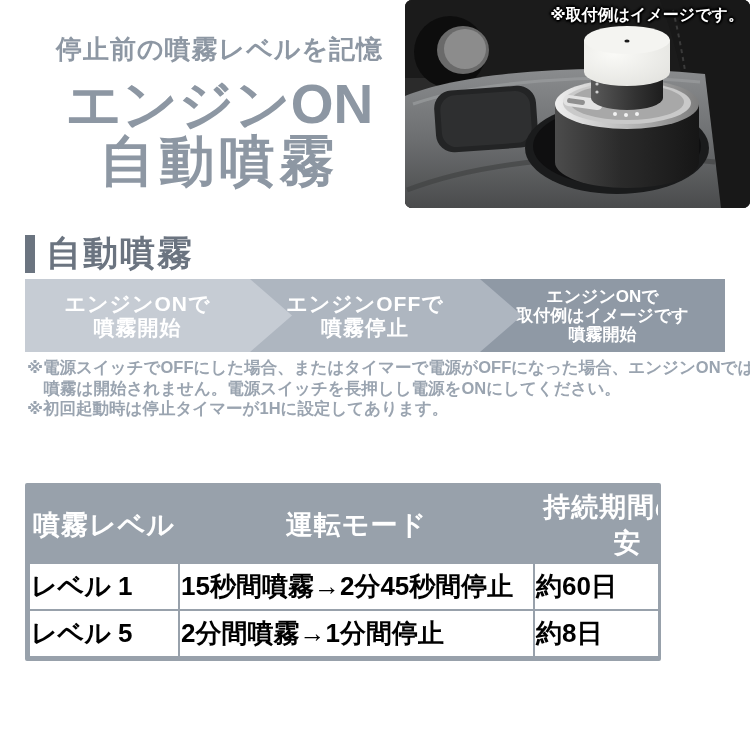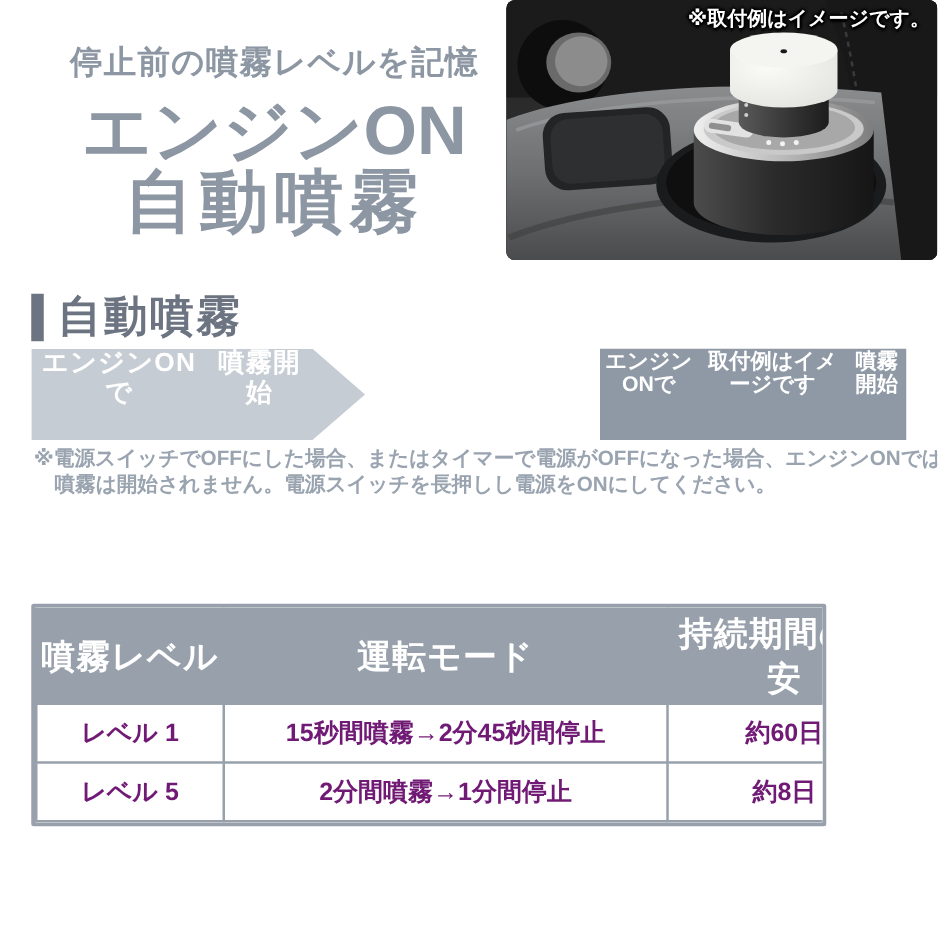--- a/index.html
+++ b/index.html
@@ -20,43 +20,43 @@
     letter-spacing:0px; white-space:nowrap;margin-left:44px;
   }
   
   .section-head{position:absolute; left:25px; display:flex; align-items:center;}
   .section-head .bar{width:10px; height:38px; background:#6b7480; margin-right:11px;}
   .section-head .txt{font-size:35px; font-weight:900; color:#6b7480; letter-spacing:2px;}
   #head-auto{top:230px;}
   #head-spray{top:432px;}
   
   .band{position:absolute; left:25px; top:279px; width:700px; height:73px;}
-  .step{position:absolute; top:0; height:73px; display:flex; flex-direction:row; justify-content:center;
+  .step{position:absolute; top:0; height:73px; display:flex; flex-direction:column; justify-content:center;
         text-align:center; color:#fff; font-weight:bold;}
   .step .ln{line-height:24px; font-size:21px; letter-spacing:1px;}
   .step.small .ln{line-height:19px; font-size:17px; letter-spacing:0;}
   #step-0{left:0; width:267px; z-index:3; clip-path:polygon(0 0,225px 0,267px 50%,225px 100%,0 100%); padding-right:42px; box-sizing:border-box;}
   #step-1{left:225px; width:272px; z-index:2; clip-path:polygon(0 0,230px 0,272px 50%,230px 100%,0 100%); padding-right:42px; box-sizing:border-box;}
   #step-2{left:455px; width:245px; z-index:1;}
   
   .notes{position:absolute; left:27px; font-weight:bold; color:#9aa4b0;}
   #notes-auto{top:357px; font-size:16.5px; line-height:20.5px; width:710px;}
   #notes-foot{top:684px; font-size:16px; line-height:24.5px; width:720px;}
   .notes div{white-space:pre;}
   
   .tbl-wrap{position:absolute; left:25px; top:483px; width:636px; border:3px solid #98a1ab; border-radius:2px; overflow:hidden; box-sizing:border-box;}
   table.spray{width:100%; border-collapse:collapse; table-layout:fixed;}
   table.spray col.c0{width:150px;} table.spray col.c1{width:355px;} table.spray col.c2{width:187px;}
   table.spray th{
     background:#98a1ab; color:#ffffff; font-size:27px; font-weight:bold; height:44px;
     border:2px solid #98a1ab; letter-spacing:1px;
   }
   table.spray td{
-    background:#ffffff; color:#701a75; font-size:20px; font-weight:bold; height:43px;
-    text-align:center; border:2px solid #98a1ab; letter-spacing:0px;
+    background:#ffffff; color:#000000; font-size:26px; font-weight:bold; height:43px;
+    text-align:left; border:2px solid #98a1ab; letter-spacing:0px;
   }
 </style>
 </head>
 <body>
 
 <div class="page">
 
   <div class="hero-left">
     <div class="hero-sub">停止前の噴霧レベルを記憶</div>
     <div class="hero-title">
@@ -142,30 +142,35 @@
   <div class="section-head" id="head-auto">
     <span class="bar"></span>
     <span class="txt">自動噴霧</span>
   </div>
 
   <div class="band">
     <div class="step" id="step-0" style="background: rgb(198, 204, 212); color: rgb(255, 255, 255);">
       <div class="ln">エンジンONで</div>
       <div class="ln">噴霧開始</div>
     </div>
+    <div class="step" id="step-1" style="background: rgb(174, 182, 192); color: rgb(255, 255, 255);">
+      <div class="ln">エンジンOFFで</div>
+      <div class="ln">噴霧停止</div>
+    </div>
     <div class="step small" id="step-2" style="background: rgb(143, 153, 165); color: rgb(255, 255, 255);">
       <div class="ln">エンジンONで</div>
       <div class="ln">取付例はイメージです</div>
       <div class="ln">噴霧開始</div>
     </div>
   </div>
 
   <div class="notes" id="notes-auto">
     <div>※電源スイッチでOFFにした場合、またはタイマーで電源がOFFになった場合、エンジンONでは自動</div>
     <div>　噴霧は開始されません。電源スイッチを長押しし電源をONにしてください。</div>
+    <div>※初回起動時は停止タイマーが1Hに設定してあります。</div>
   </div>
 
 
   <div class="tbl-wrap">
     <table class="spray">
       <colgroup>
           <col class="c0">
           <col class="c1">
           <col class="c2">
         </colgroup>

